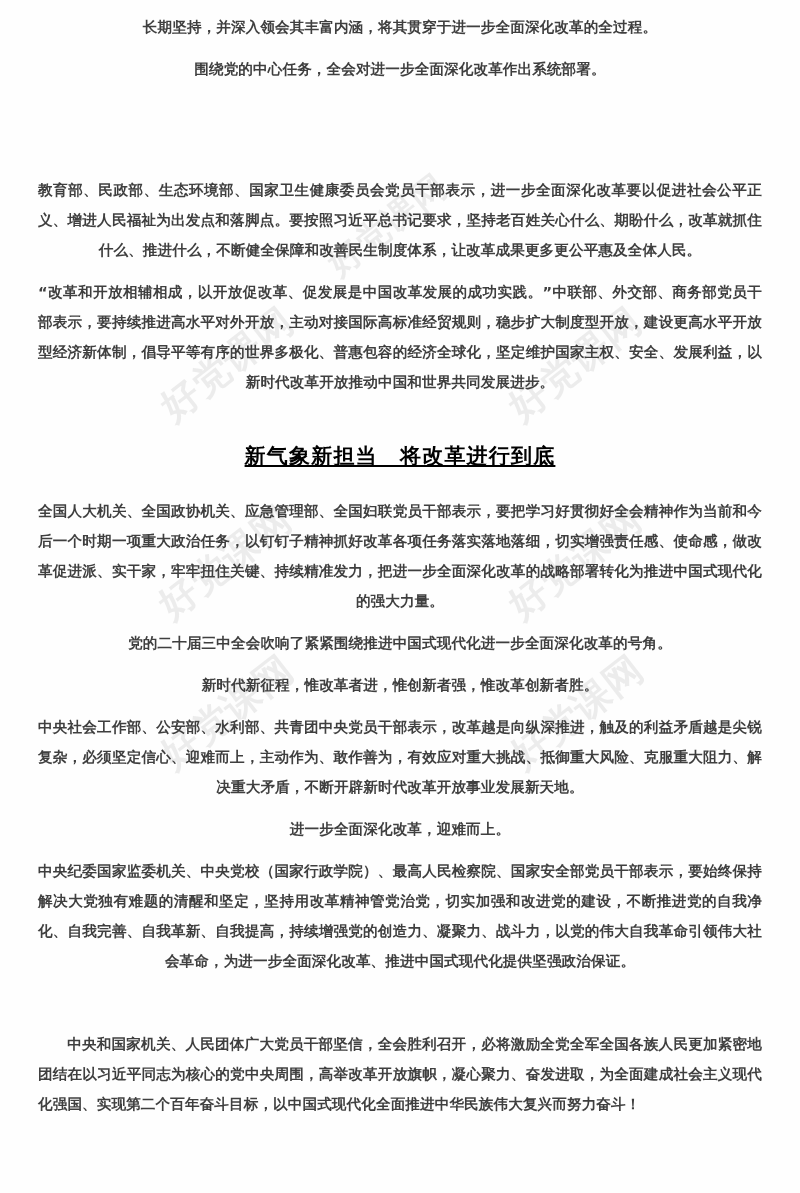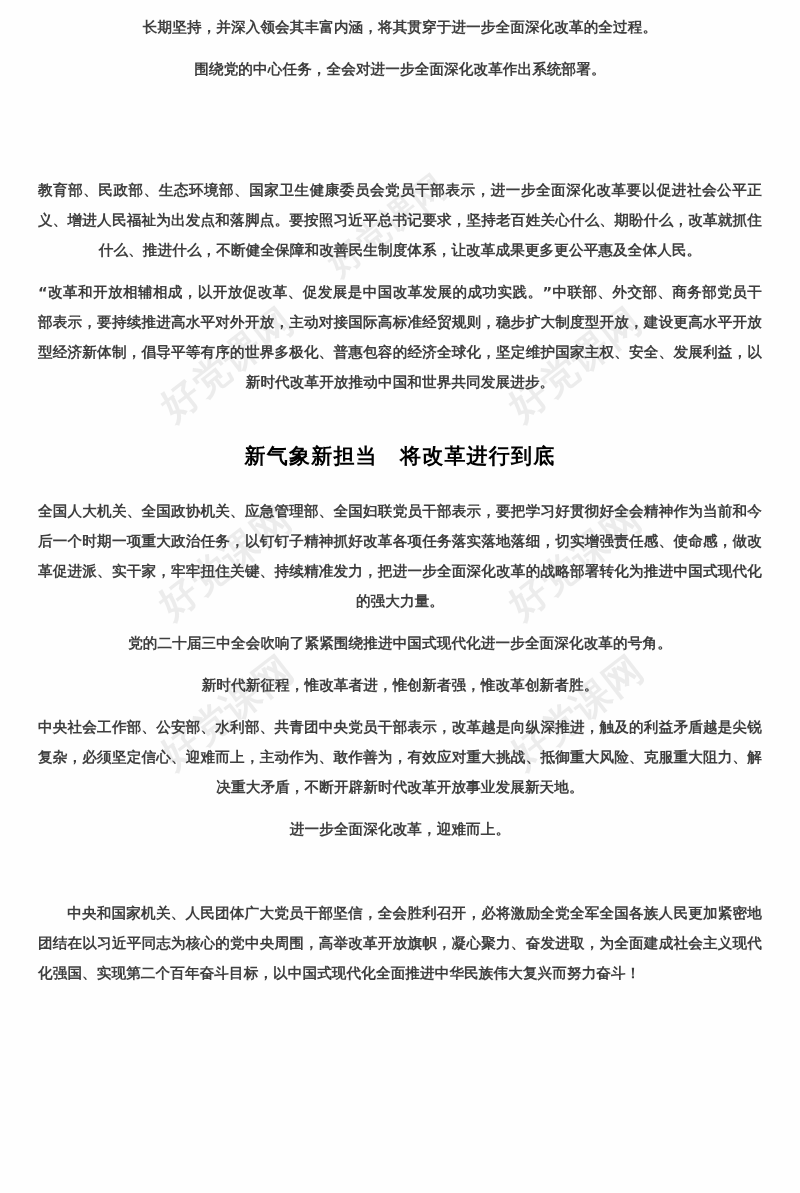--- a/index.html
+++ b/index.html
@@ -87,34 +87,36 @@
   }
   .para.last-center {
     text-align-last: center;
   }
   .para.center {
     text-align: center;
     text-align-last: center;
   }
   .para.indent {
     text-indent: 2em;
+    font-family: Liberation Mono, monospace;
   }
 
   .gap-sm { height: 11px; }
   .gap-md { height: 30px; }
   .gap-xl { height: 56px; }
 
   .section-heading {
     text-align: center;
     font-size: 21px;
     font-weight: 700;
     line-height: 34px;
     color: #000000;
     letter-spacing: 1.2px;
     margin: 0;
+    text-decoration: underline;
   }
 
   .tail-space { height: 180px; }
 </style>
 </head>
 <body>
 
 <div class="page">
 
   <div class="watermark-layer">
@@ -151,20 +153,21 @@
     <p class="para last-center">全国人大机关、全国政协机关、应急管理部、全国妇联党员干部表示，要把学习好贯彻好全会精神作为当前和今后一个时期一项重大政治任务，以钉钉子精神抓好改革各项任务落实落地落细，切实增强责任感、使命感，做改革促进派、实干家，牢牢扭住关键、持续精准发力，把进一步全面深化改革的战略部署转化为推进中国式现代化的强大力量。</p>
 
     <p class="para center">党的二十届三中全会吹响了紧紧围绕推进中国式现代化进一步全面深化改革的号角。</p>
 
     <p class="para center">新时代新征程，惟改革者进，惟创新者强，惟改革创新者胜。</p>
 
     <p class="para last-center">中央社会工作部、公安部、水利部、共青团中央党员干部表示，改革越是向纵深推进，触及的利益矛盾越是尖锐复杂，必须坚定信心、迎难而上，主动作为、敢作善为，有效应对重大挑战、抵御重大风险、克服重大阻力、解决重大矛盾，不断开辟新时代改革开放事业发展新天地。</p>
 
     <p class="para center">进一步全面深化改革，迎难而上。</p>
 
+    <p class="para last-center">中央纪委国家监委机关、中央党校（国家行政学院）、最高人民检察院、国家安全部党员干部表示，要始终保持解决大党独有难题的清醒和坚定，坚持用改革精神管党治党，切实加强和改进党的建设，不断推进党的自我净化、自我完善、自我革新、自我提高，持续增强党的创造力、凝聚力、战斗力，以党的伟大自我革命引领伟大社会革命，为进一步全面深化改革、推进中国式现代化提供坚强政治保证。</p>
 
     <div class="gap-md"></div>
 
     <p class="para indent">中央和国家机关、人民团体广大党员干部坚信，全会胜利召开，必将激励全党全军全国各族人民更加紧密地团结在以习近平同志为核心的党中央周围，高举改革开放旗帜，凝心聚力、奋发进取，为全面建成社会主义现代化强国、实现第二个百年奋斗目标，以中国式现代化全面推进中华民族伟大复兴而努力奋斗！</p>
 
     <div class="tail-space"></div>
 
   </div>
 </div>
 

